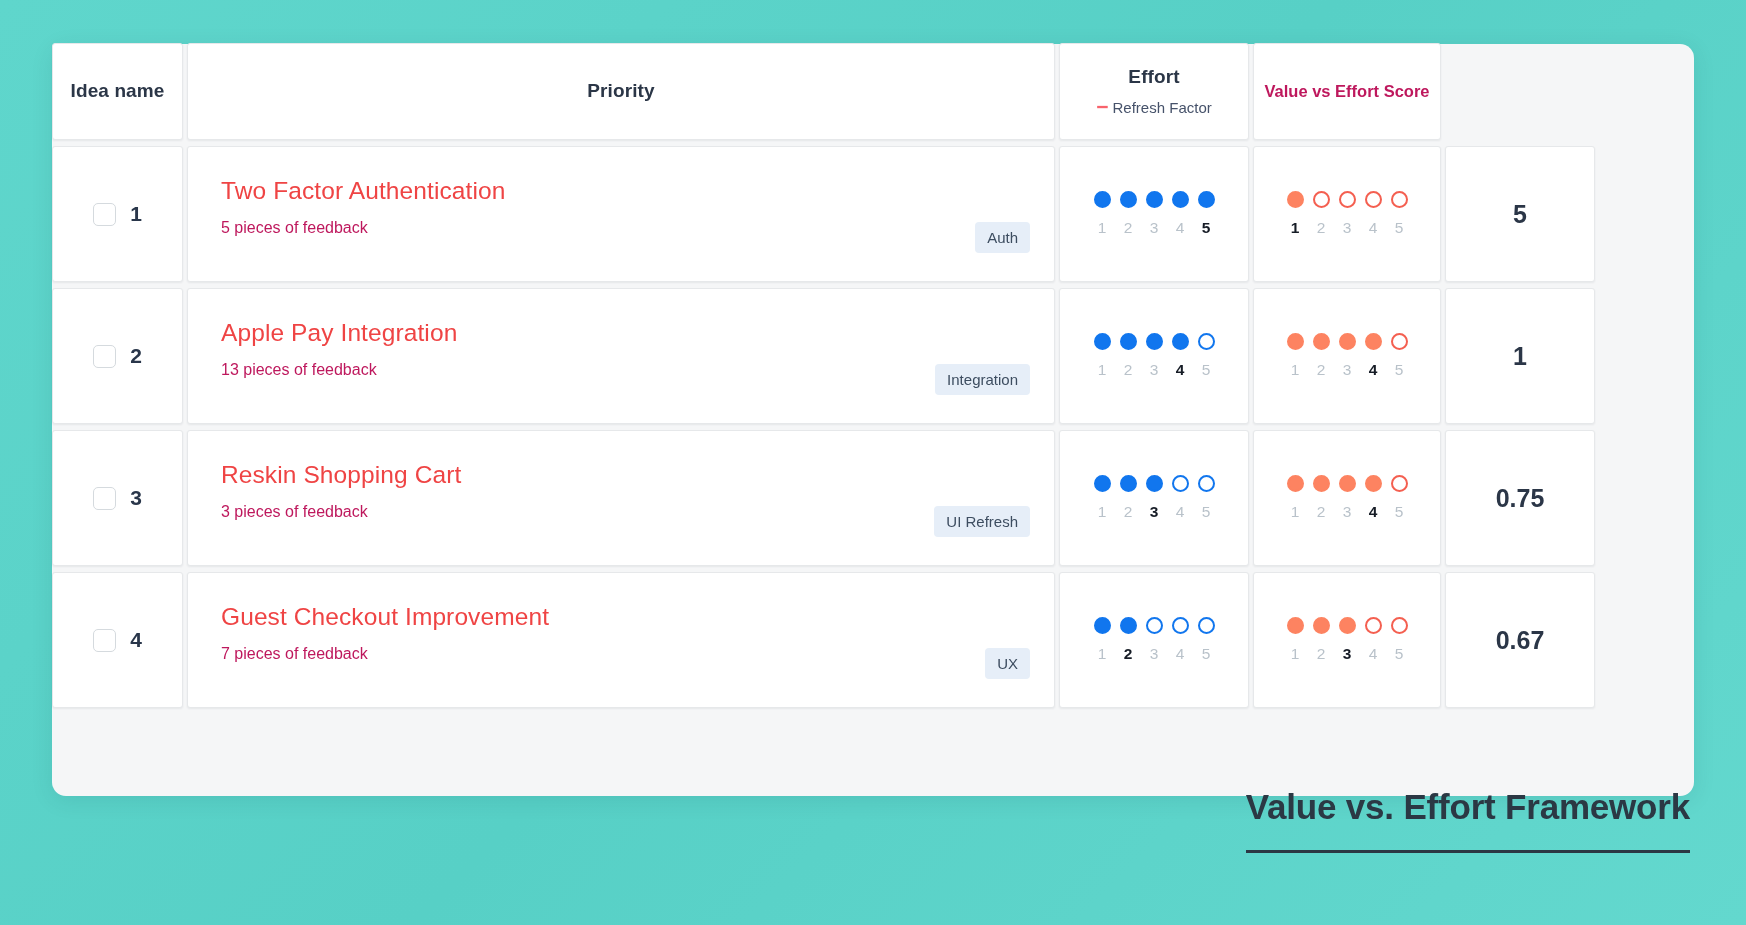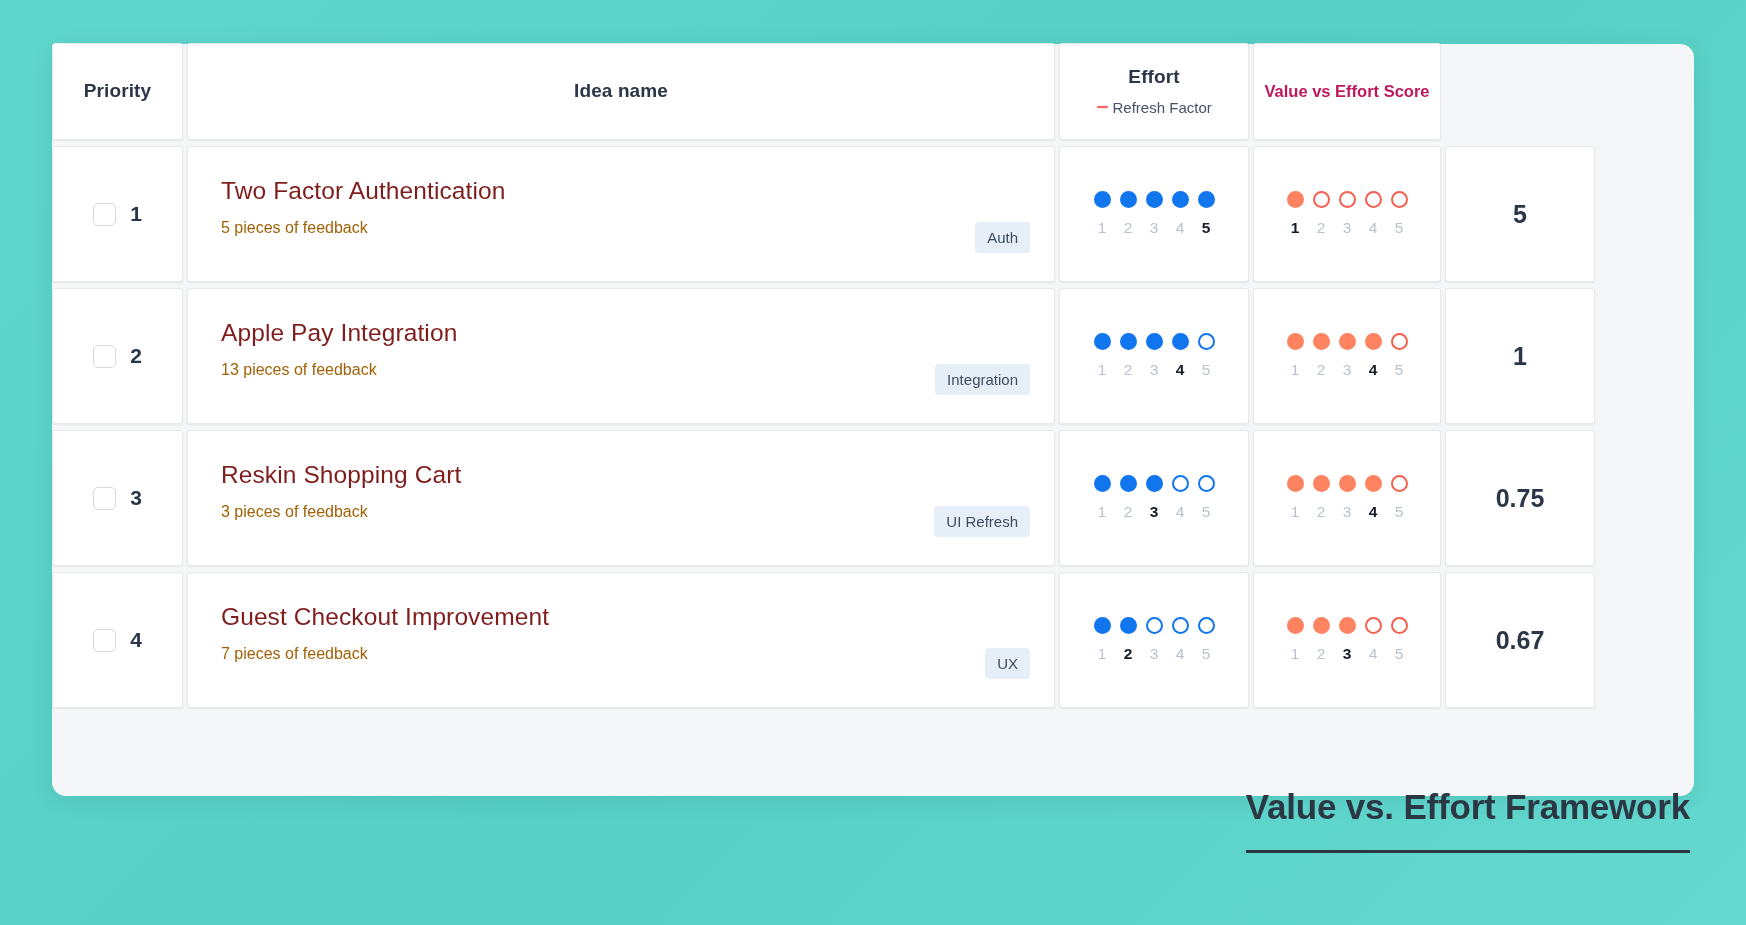--- a/index.html
+++ b/index.html
@@ -128,31 +128,31 @@
     font-size: 21px;
     font-weight: bold;
     color: #29364a;
   }
 
   
   .idea-cell { padding: 30px 30px 0 33px; }
 
   .idea-title {
     font-size: 24.5px;
-    color: #7f1d1d;
+    color: #ef4444;
     font-weight: normal;
     letter-spacing: 0.1px;
     line-height: 1.15;
     cursor: pointer;
   }
 
   .idea-sub {
     margin-top: 14px;
     font-size: 16px;
-    color: #a16207;
+    color: #be185d;
   }
 
   .tag {
     position: absolute;
     right: 24px;
     bottom: 28px;
     background: #e6eef8;
     color: #3d4d60;
     font-size: 15px;
     padding: 7px 12px;
@@ -232,24 +232,24 @@
 </style>
 </head>
 <body>
 
 <div class="board-card"></div>
 
 <div class="table">
 
   <div class="row header-row">
     <div class="cell">
-      <div class="hdr-title">Priority</div>
+      <div class="hdr-title">Idea name</div>
     </div>
     <div class="cell">
-      <div class="hdr-title">Idea name</div>
+      <div class="hdr-title">Priority</div>
     </div>
     <div class="cell">
       <div class="hdr-title">Effort</div>
       <div class="hdr-sub">
         <span class="sign-minus">−</span>
         <span>Refresh Factor</span>
       </div>
     </div>
     <div class="cell">
       <div class="hdr-score">Value vs Effort Score</div>

